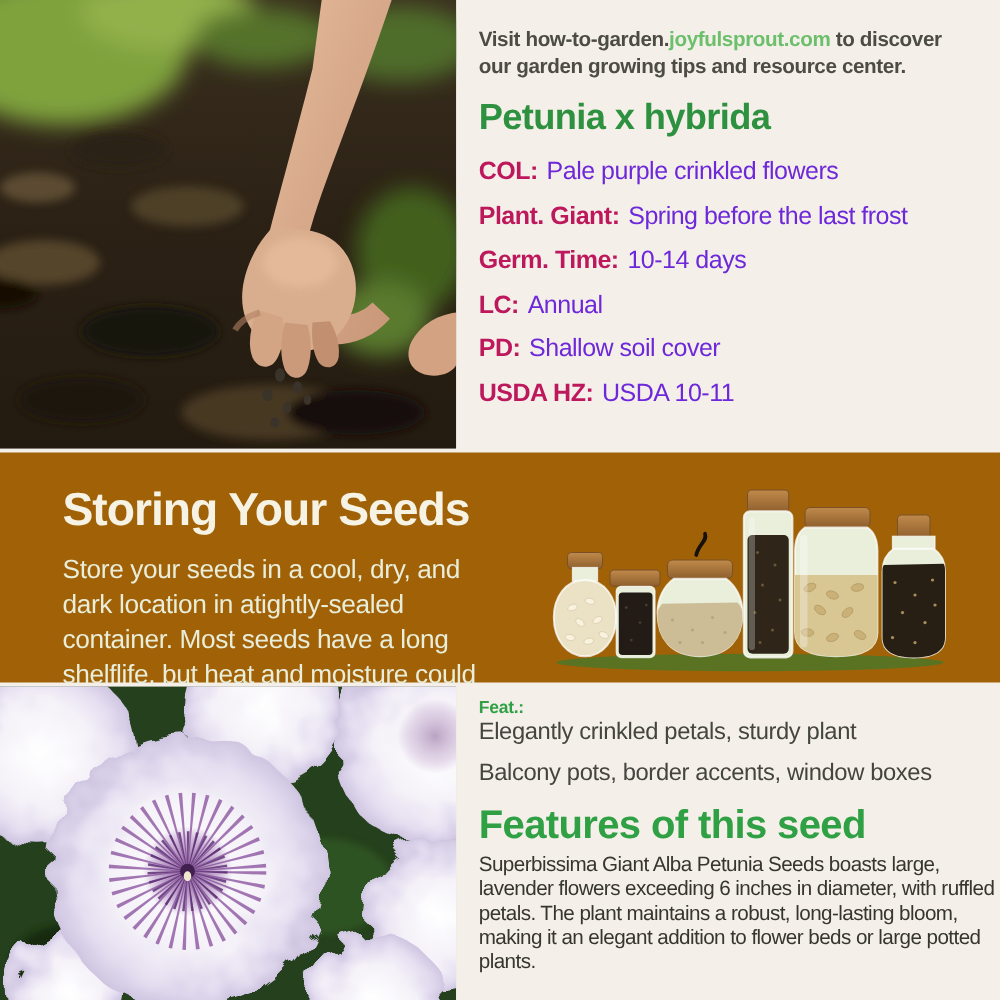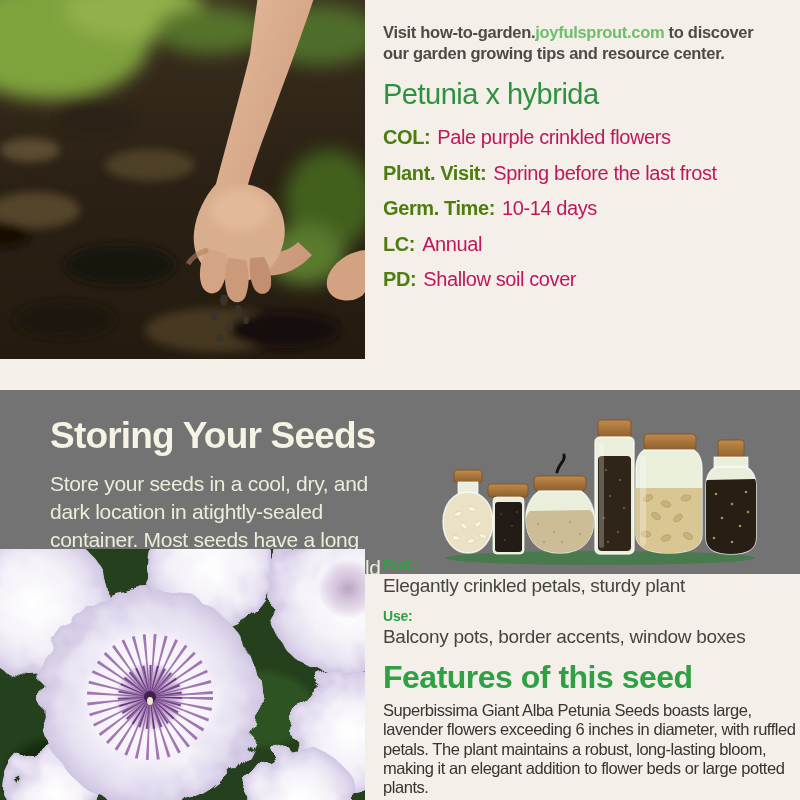--- a/index.html
+++ b/index.html
@@ -11,28 +11,28 @@
   
   .photo{position:absolute;overflow:hidden;}
   .photo-top{left:0;top:0;width:365px;height:359px;}
   .photo-bottom{left:0;top:549px;width:365px;height:251px;}
   .photo svg{display:block;}
 
   
   .info-top{position:absolute;left:383px;top:22px;width:408px;}
   .intro{margin:0;font-size:16.5px;line-height:1.25;letter-spacing:-0.3px;color:#4c4b44;font-weight:bold;width:400px;}
   .intro .link{color:#6cbf6b;}
-  .title{margin:15px 0 0 0;font-size:29px;letter-spacing:-0.5px;color:#2e9140;font-weight:normal;}
+  .title{margin:15px 0 0 0;font-size:29px;letter-spacing:-0.5px;color:#2e9140;font-weight:bold;}
   .specs{margin-top:15px;}
   .spec-row{margin:0 0 12.5px 0;font-size:20px;letter-spacing:-0.4px;white-space:nowrap;}
-  .spec-label{color:#4d7c0f;font-weight:bold;margin-right:7px;}
-  .spec-value{color:#be185d;}
-
-  
-  .band{position:absolute;left:0;top:362px;width:800px;height:184px;background:#737373;margin-top:28px;}
+  .spec-label{color:#be185d;font-weight:bold;margin-right:7px;}
+  .spec-value{color:#6d28d9;}
+
+  
+  .band{position:absolute;left:0;top:362px;width:800px;height:184px;background:#a16207;}
   .band-text{position:absolute;left:50px;top:25px;width:348px;}
   .band-title{margin:0;font-size:37px;letter-spacing:-0.8px;color:#f7f3e4;font-weight:bold;}
   .band-body{margin:13px 0 0 0;font-size:21px;line-height:1.33;letter-spacing:-0.3px;color:#e9eeda;}
   .jars{position:absolute;right:32px;bottom:8px;width:330px;height:152px;}
 
   
   .info-bottom{position:absolute;left:383px;top:557px;width:416px;}
   .mini-label{margin:0;font-size:14px;color:#2fa044;font-weight:bold;letter-spacing:-0.2px;}
   .mini-value{margin:2px 0 11px 0;font-size:19px;letter-spacing:-0.3px;color:#454540;}
   .features-title{margin:3px 0 0 0;font-size:32px;color:#2fa044;font-weight:bold;letter-spacing:-0.5px;}
@@ -106,24 +106,25 @@
 
       <path d="M365,250 C348,252 334,262 328,276 C324,288 330,298 342,300 C352,302 362,298 365,292 Z" fill="#d2a283"></path>
     </svg>
   </div>
 
   <div class="info-top">
     <p class="intro"><span>Visit how-to-garden.</span><span class="link">joyfulsprout.com</span><span> to discover our garden growing tips and resource center.</span></p>
     <h1 class="title">Petunia x hybrida</h1>
     <div class="specs">
       <div class="spec-row"><span class="spec-label">COL:</span><span class="spec-value">Pale purple crinkled flowers</span></div>
-      <div class="spec-row"><span class="spec-label">Plant. Visit:</span><span class="spec-value">Spring before the last frost</span></div>
+      <div class="spec-row"><span class="spec-label">Plant. Giant:</span><span class="spec-value">Spring before the last frost</span></div>
       <div class="spec-row"><span class="spec-label">Germ. Time:</span><span class="spec-value">10-14 days</span></div>
       <div class="spec-row"><span class="spec-label">LC:</span><span class="spec-value">Annual</span></div>
       <div class="spec-row"><span class="spec-label">PD:</span><span class="spec-value">Shallow soil cover</span></div>
+      <div class="spec-row"><span class="spec-label">USDA HZ:</span><span class="spec-value">USDA 10-11</span></div>
     </div>
   </div>
 
   <div class="band">
     <div class="band-text">
       <h2 class="band-title">Storing Your Seeds</h2>
       <p class="band-body">Store your seeds in a cool, dry, and dark location in atightly-sealed container. Most seeds have a long shelflife, but heat and moisture could shorten it.</p>
     </div>
     <div class="jars">
       <svg width="330" height="152" viewBox="0 0 330 152">
@@ -277,19 +278,18 @@
         <circle cx="150" cy="148" r="18" fill="none" stroke="#582970" stroke-width="28" stroke-dasharray="1.2 3" opacity="0.8"></circle>
         <circle cx="150" cy="148" r="6" fill="#41204f"></circle>
         <ellipse cx="150" cy="152" rx="3" ry="4" fill="#efe8cf"></ellipse>
       </g>
     </svg>
   </div>
 
   <div class="info-bottom">
     <h3 class="mini-label">Feat.:</h3>
     <p class="mini-value">Elegantly crinkled petals, sturdy plant</p>
-    <h3 class="mini-label">Use:</h3>
     <p class="mini-value">Balcony pots, border accents, window boxes</p>
     <h2 class="features-title">Features of this seed</h2>
     <p class="features-body">Superbissima Giant Alba Petunia Seeds boasts large, lavender flowers exceeding 6 inches in diameter, with ruffled petals. The plant maintains a robust, long-lasting bloom, making it an elegant addition to flower beds or large potted plants.</p>
   </div>
 
 </div>
 
 </body></html>

